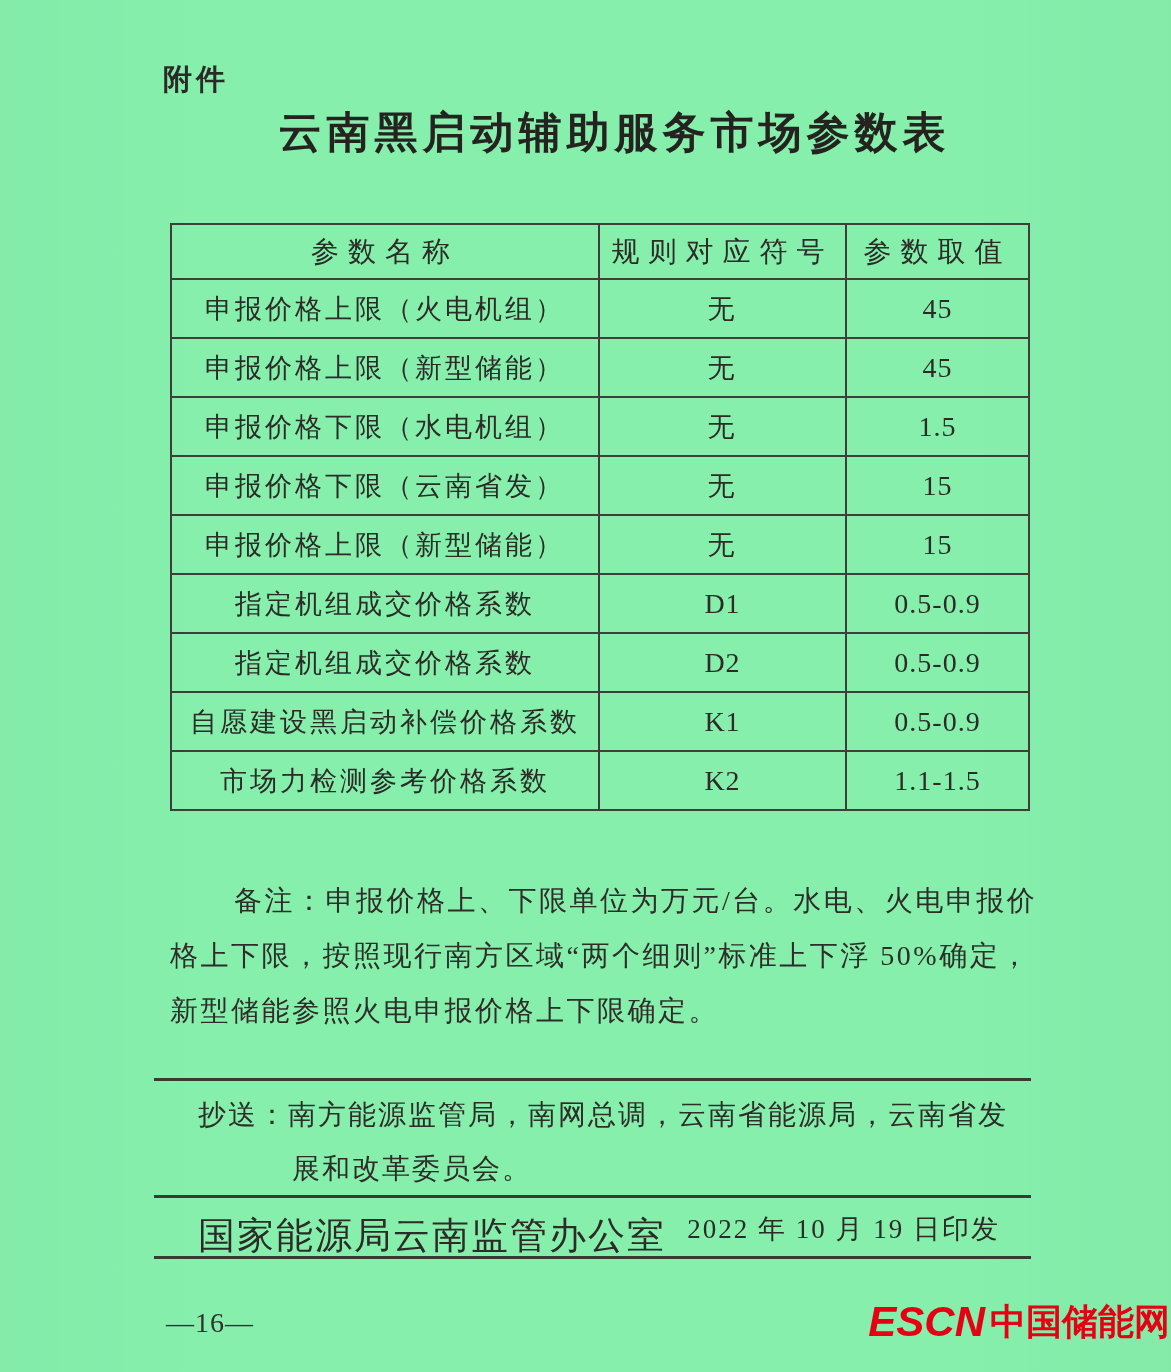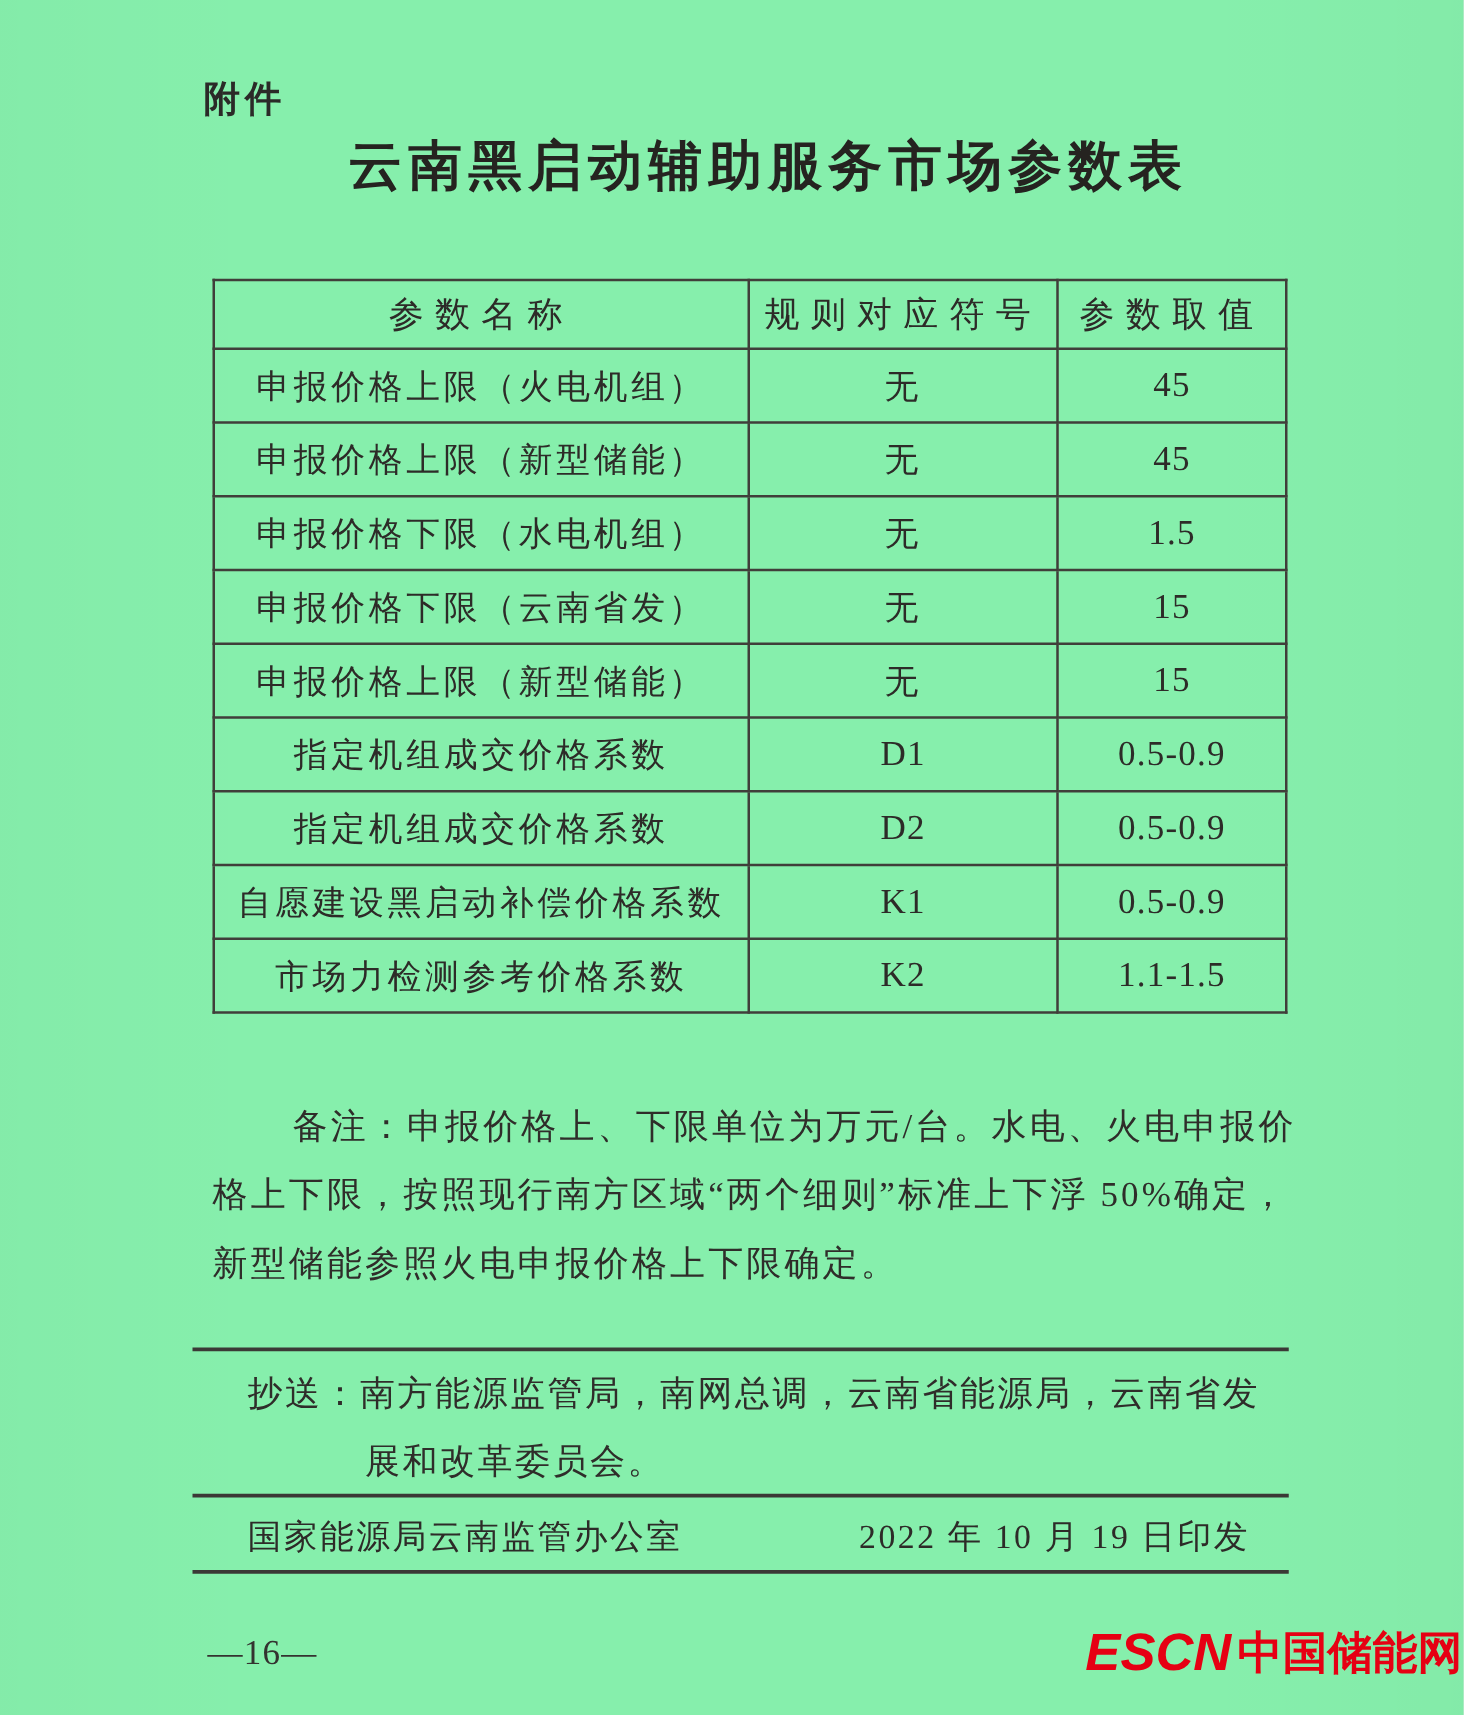--- a/index.html
+++ b/index.html
@@ -81,21 +81,21 @@
   .cc-line{
     position:absolute;
     font-size:28px; letter-spacing:2px;
     white-space:nowrap; color:#2f2d2a;
   }
   .cc-line.c1{ left:198px; top:1096px; }
   .cc-line.c2{ left:292px; top:1150px; }
 
   .issuer{
     position:absolute; left:198px; top:1211px;
-    font-size:27px; letter-spacing:2px; white-space:nowrap;
+    font-size:37px; letter-spacing:2px; white-space:nowrap;
     color:#2d2b28;
   }
   .print-date{
     position:absolute; right:171px; top:1211px;
     font-size:27px; letter-spacing:2px; white-space:nowrap;
     color:#2d2b28;
     font-family:Liberation Serif, serif;
   }
 
   .page-number{

